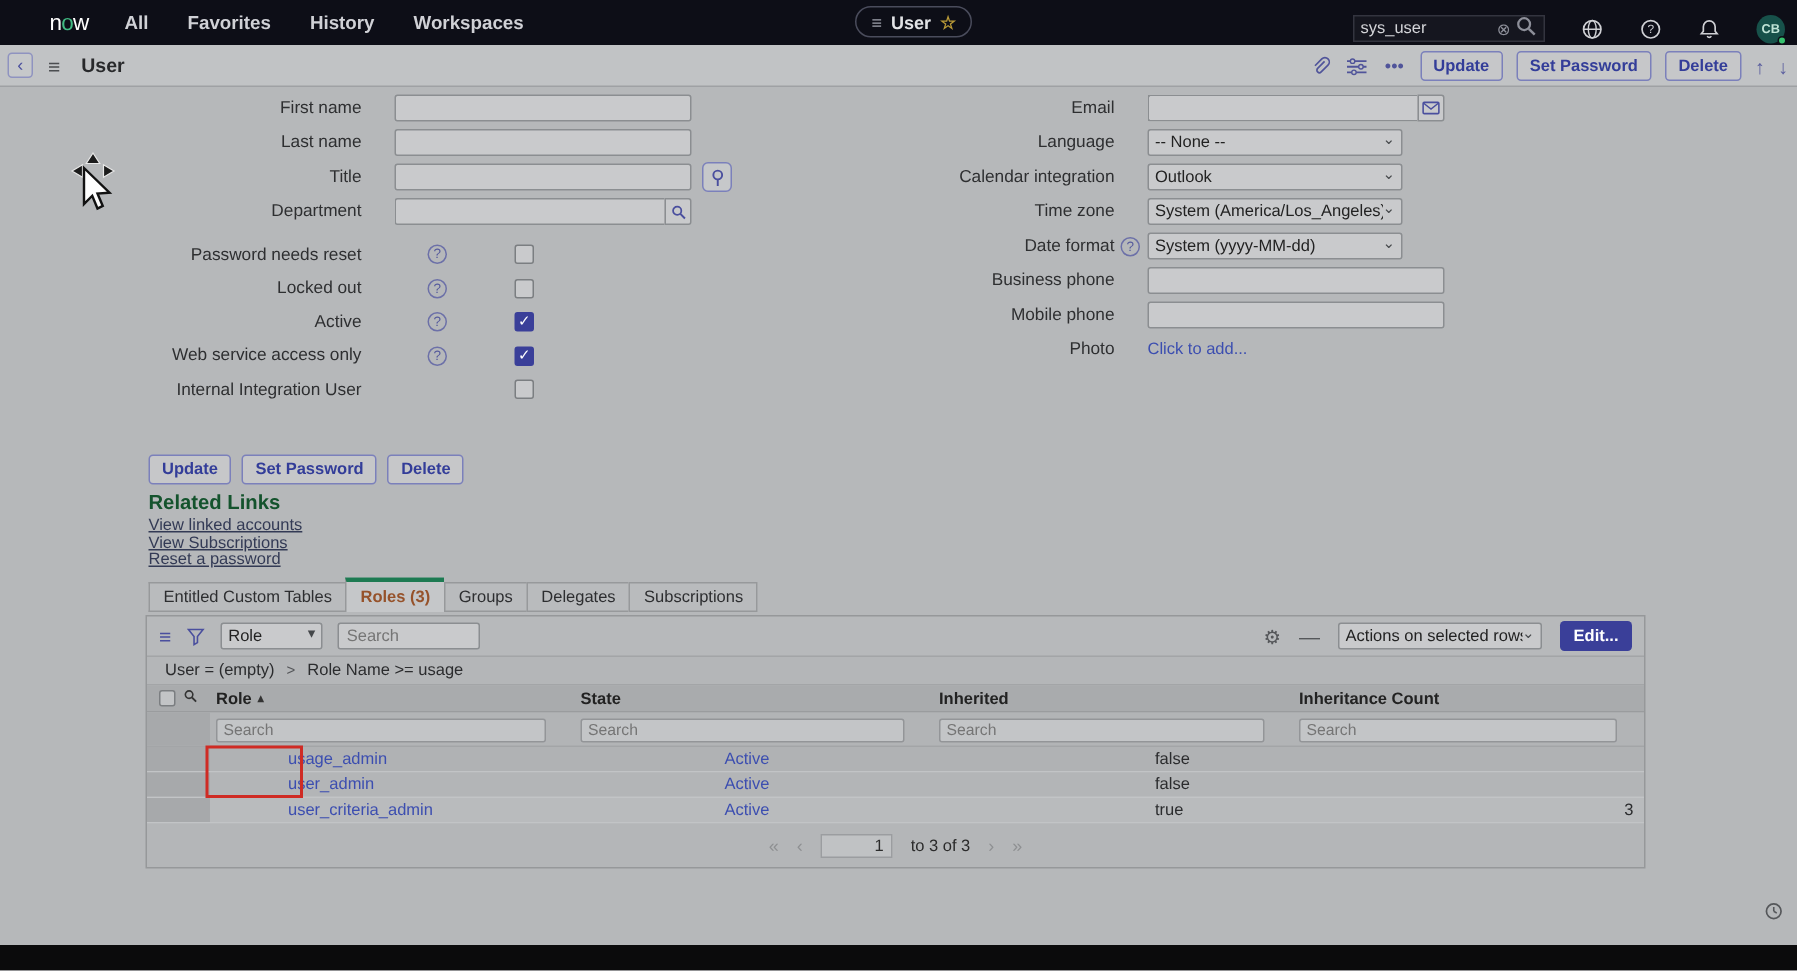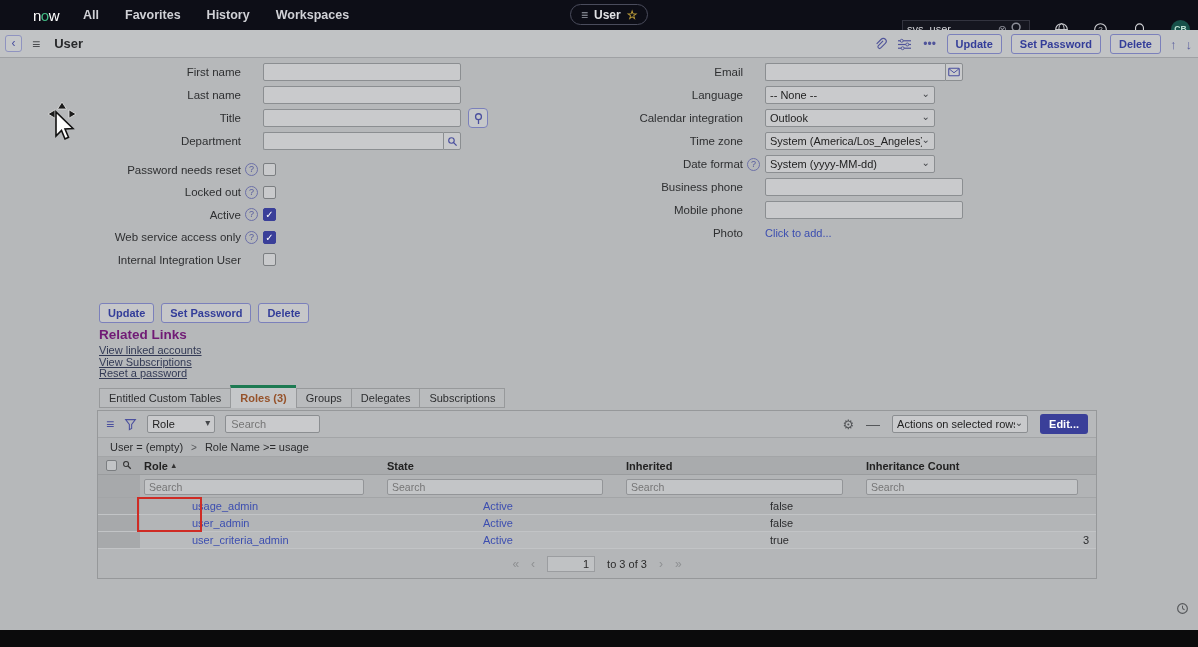--- a/index.html
+++ b/index.html
@@ -12,21 +12,21 @@
             display:flex; align-items:center; color:#d6d7db; font-size:12px; }
   .logo { margin-left:33px; font-size:15px; font-weight:normal; letter-spacing:-0.5px; color:#fff; }
   .logo .o { color:#41ba83; }
   .nav-items { display:flex; margin-left:24px; gap:26px;font-weight:bold; }
   .nav-item { color:#d0d1d6; font-size:12.5px; cursor:default; }
   .ctx-pill { position:absolute; left:570px; top:4px; height:21px; border:1px solid #4a4c5c;
               border-radius:11px; display:flex; align-items:center; gap:6px; padding:0 10px;
               color:#e2e3e6; font-size:12px; font-weight:bold; }
   .pill-burger { font-size:12px; color:#9ea0ab; }
   .pill-star { color:#b99a38; font-size:12px; }
-  .top-right { position:absolute; right:8px; top:14px; height:30px; display:flex; align-items:center; gap:24px;justify-content:space-between; }
+  .top-right { position:absolute; right:8px; top:4px; height:30px; display:flex; align-items:center; gap:24px;justify-content:space-between; }
   .top-search { width:128px; height:18px; background:#15161f; border:1px solid #33343f; color:#d3d4d8;
                 font-size:11px; display:flex; align-items:center; padding:0 4px; }
   .top-search input { flex:1; min-width:0; background:transparent; border:none; outline:none; color:#d3d4d8; font-size:11px;
                       font-family:"Liberation Sans", sans-serif; }
   .ts-ic { color:#8d8f99; font-size:11px; margin-left:3px; }
   .tn-icon { width:15px; height:15px; display:inline-flex; }
   .avatar { width:19px; height:19px; border-radius:50%; background:#17514a; color:#bfe3d6;
             font-size:8.5px; font-weight:bold; display:flex; align-items:center; justify-content:center;
             position:relative; }
   .avatar .dot { position:absolute; right:-1px; bottom:-1px; width:6px; height:6px; border-radius:50%;
@@ -45,21 +45,21 @@
   .btn { background:#c6c7c9; border:1px solid #7b80bb; border-radius:3px; color:#333d99;
          font-size:11px; font-weight:bold; padding:3px 8px; cursor:pointer; font-family:"Liberation Sans", sans-serif; }
   .arrow-ic { color:#5a5e9e; font-size:13px; cursor:pointer; }
 
   
   .form-area { position:absolute; top:58px; left:0; width:100%; height:238px; }
   .fcol { position:absolute; top:5px; }
   .fcol.left { left:0; width:520px; }
   .fcol.right { left:540px; width:450px; }
   .frow { display:flex; align-items:center; height:18px; margin-bottom:5px; }
-  .frow.cb { height:13px; margin-bottom:9.5px; }
+  .frow.cb { height:13px; margin-bottom:9.5px;gap:40px; }
   .lbl { flex:0 0 245px; text-align:right; font-size:11.5px; color:#2e2f31; padding-right:4px; white-space:nowrap; }
   .fcol.right .lbl { flex:0 0 207px; }
   .help { width:13px; height:13px; margin-right:5px; border:1px solid #6c70a8; border-radius:50%;
           color:#555a9c; font-size:9px; line-height:11px; text-align:center; flex:none; }
   .help.hidden { visibility:hidden; }
   .tinput { width:198px; height:18px; background:#c9cacc; border:1px solid #8b8e91; border-radius:2px;
             font-size:11px; color:#222; padding:0 4px; font-family:"Liberation Sans", sans-serif; outline:none; }
   .tinput.with-btn { width:180px; border-right:none; border-radius:2px 0 0 2px; }
   .in-btn { width:18px; height:18px; border:1px solid #8b8e91; background:#c9cacc; display:flex;
             align-items:center; justify-content:center; cursor:pointer; border-radius:0 2px 2px 0; }
@@ -69,21 +69,21 @@
          font-size:11px; color:#222; padding:0 4px; display:flex; align-items:center; cursor:pointer; }
   .sel .val { flex:1; white-space:nowrap; overflow:hidden; }
   .sel .chev { color:#44474a; font-size:10px; margin-top:-4px; }
   .cbx { width:13px; height:13px; border:1px solid #7b7e81; background:#c9cacc; border-radius:2px; flex:none; cursor:pointer; }
   .cbx.checked { background:#3a3f99; border-color:#3a3f99; color:#fff; font-size:10px; line-height:12px; text-align:center; }
   .photo-link { font-size:11px; color:#3c4eb0; cursor:pointer; }
 
   
   .lower { position:absolute; top:296px; left:0; width:100%; height:334px; }
   .btn-row2 { position:absolute; top:7px; left:99px; display:flex; gap:7px; }
-  .rel-title { position:absolute; top:31px; left:99px; font-size:13.5px; font-weight:bold; color:#701a75; }
+  .rel-title { position:absolute; top:31px; left:99px; font-size:13.5px; font-weight:bold; color:#14532d; }
   .rel-links { position:absolute; top:49px; left:99px; }
   .rel-link { display:block; font-size:11px; color:#333a55; text-decoration:underline; line-height:11.5px; cursor:pointer; }
 
   .tabs { position:absolute; top:89px; left:99px; display:flex; align-items:flex-end; }
   .tab { height:20px; background:#b9bbbd; border:1px solid #97999b; border-right:none; padding:0 9px;
          font-size:11px; color:#2d2e30; display:flex; align-items:center; cursor:pointer; }
   .tab:last-child { border-right:1px solid #97999b; }
   .tab.active { height:23px; background:#c5c7c9; border-top:3px solid #1d7a52; color:#96522a; font-weight:bold;
                 border-bottom:none; }
 

